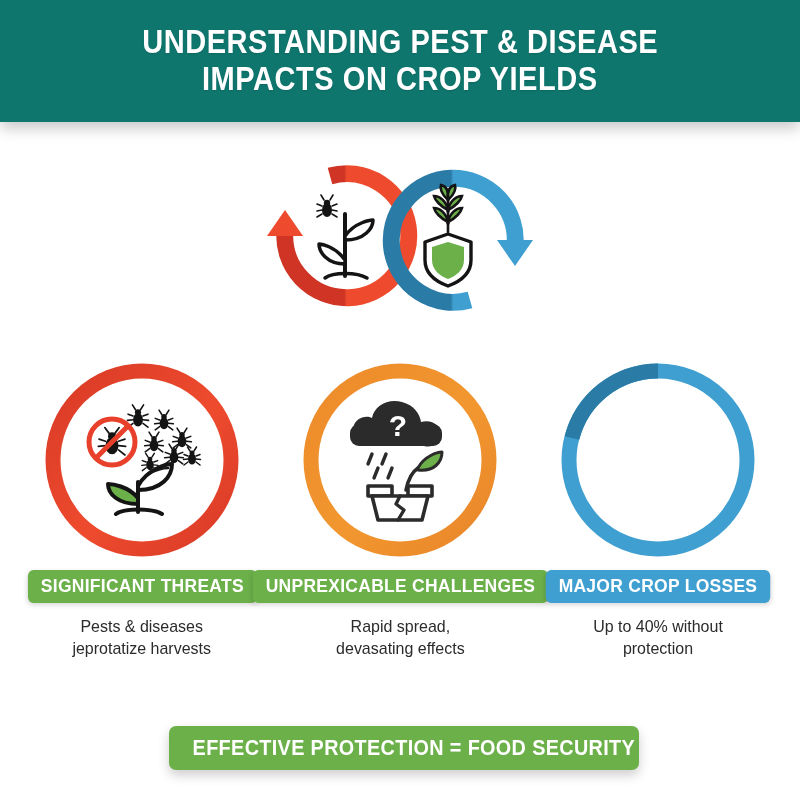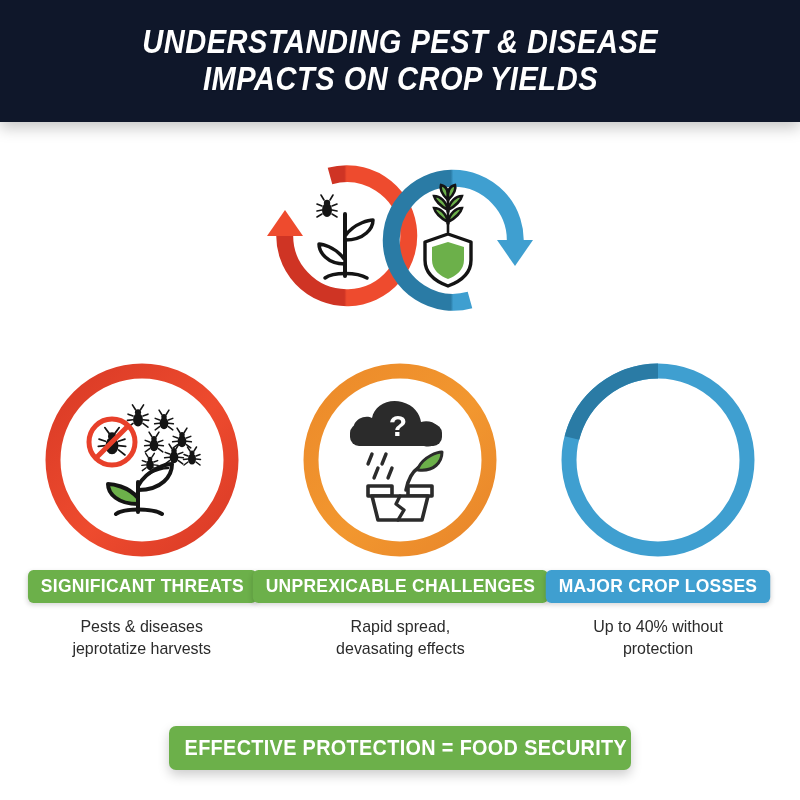--- a/index.html
+++ b/index.html
@@ -24,24 +24,23 @@
     overflow: hidden;
   }
 
   
   .header-band {
     position: absolute;
     left: 0;
     top: 0;
     width: 800px;
     height: 122px;
-    background: #0f172a;
+    background: #0f766e;
     box-shadow: 0 6px 14px rgba(0,0,0,0.22);
     z-index: 5;
-    font-style: italic;
   }
   .header-inner {
     position: absolute;
     left: 0;
     top: 0;
     width: 800px;
     height: 122px;
     display: flex;
     flex-direction: column;
     align-items: center;
@@ -155,20 +154,21 @@
     width: 462px;
     height: 44px;
     background: #6cb04a;
     border-radius: 7px;
     display: flex;
     align-items: center;
     justify-content: center;
     gap: 12px;
     box-shadow: 0 5px 12px rgba(0,0,0,0.20);
     z-index: 4;
+    padding-left: 8px;
   }
   .footer-text {
     color: #ffffff;
     font-family: "Liberation Sans Narrow", "Liberation Sans", sans-serif;
     font-weight: bold;
     font-size: 22px;
     letter-spacing: 0.4px;
     transform: scaleX(0.9);
     white-space: nowrap;
   }

